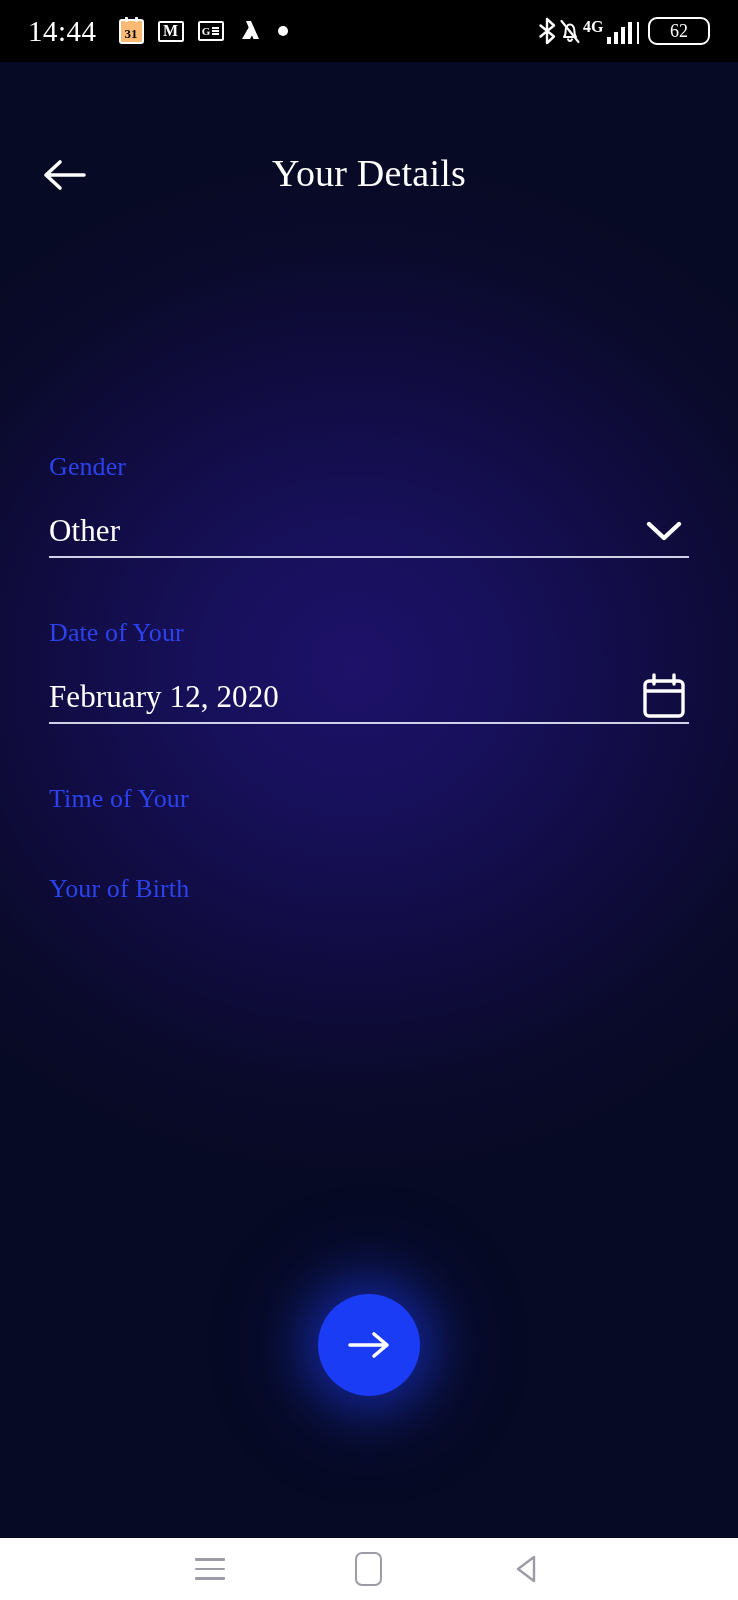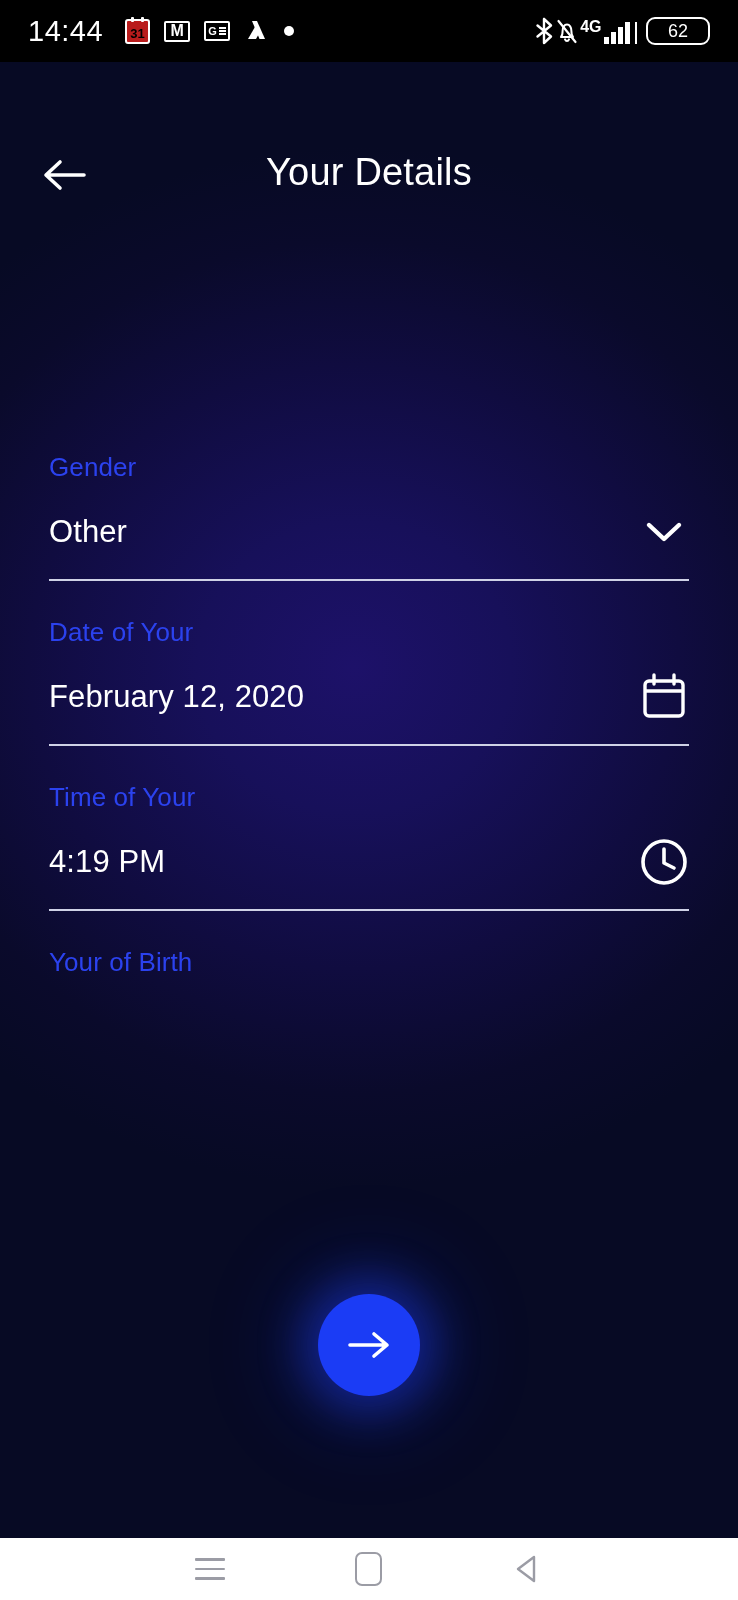--- a/index.html
+++ b/index.html
@@ -7,20 +7,21 @@
     width:738px; height:1600px;
     background:#000;
     font-family:"Liberation Sans", sans-serif;
     overflow:hidden;
   }
   .phone {
     position:relative;
     width:738px; height:1600px;
     background:#05081f;
     overflow:hidden;
+    font-family:Liberation Serif, serif;
   }
 
   
   .statusbar {
     position:absolute; top:0; left:0;
     width:738px; height:62px;
     background:#000;
     display:flex; align-items:center;
     padding:0 28px;
     z-index:40;
@@ -39,21 +40,21 @@
   .sb-right-icons {
     display:flex; align-items:center; gap:1px;
   }
 
   .cal-ic {
     width:25px; height:25px;
     border:2.5px solid #fff;
     border-radius:3px;
     position:relative;
     display:flex; align-items:flex-end; justify-content:center;
-    background:#b91c1c;
+    background:#fdba74;
   }
   .cal-ic::before {
     content:""; position:absolute; top:-4px; left:4px;
     width:3px; height:5px; background:#fff; border-radius:1px;
   }
   .cal-ic::after {
     content:""; position:absolute; top:-4px; right:4px;
     width:3px; height:5px; background:#fff; border-radius:1px;
   }
   .cal-num {
@@ -140,32 +141,31 @@
     font-size:38px;
     font-weight:400;
     letter-spacing:0.2px;
   }
 
   
   .form {
     position:absolute; top:390px; left:49px;
     width:640px;
   }
-  .field { margin-bottom:36px; position:relative; }
+  .field { margin-bottom:60px; position:relative; }
   .field-label {
     color:#2b42ee;
     font-size:26px;
     font-weight:400;
     letter-spacing:0.1px;
     margin-bottom:24px;
     display:block;
   }
   .field-row {
     display:flex; align-items:center; justify-content:space-between;
-    padding-bottom:22px;
     border-bottom:2px solid #cfd2e6;
     cursor:pointer;
   }
   .field-value {
     color:#ffffff;
     font-size:31px;
     font-weight:400;
     letter-spacing:0.1px;
   }
   .field-icon {
@@ -307,29 +307,20 @@
               <rect x="5" y="9" width="38" height="35" rx="4" ry="4" stroke="#ffffff" stroke-width="3.4" fill="none"></rect>
               <path d="M5 19 L43 19" stroke="#ffffff" stroke-width="3.4"></path>
               <path d="M14 3 L14 12 M34 3 L34 12" stroke="#ffffff" stroke-width="3.4" stroke-linecap="round"></path>
             </svg>
           </span>
         </div>
       </div>
 
       <div class="field">
         <span class="field-label">Time of Your</span>
-        <div class="field-row">
-          <span class="field-value">4:19 PM</span>
-          <span class="field-icon">
-            <svg width="50" height="50" viewBox="0 0 50 50" aria-hidden="true">
-              <circle cx="25" cy="25" r="21" stroke="#ffffff" stroke-width="3.6" fill="none"></circle>
-              <path d="M25 12 L25 26 L35 31" stroke="#ffffff" stroke-width="3.6" fill="none" stroke-linecap="round" stroke-linejoin="round"></path>
-            </svg>
-          </span>
-        </div>
       </div>
 
       <div class="field">
         <span class="field-label">Your of Birth</span>
       </div>
 
     </div>
 
     <div class="fab-wrap">
       <button class="fab">

